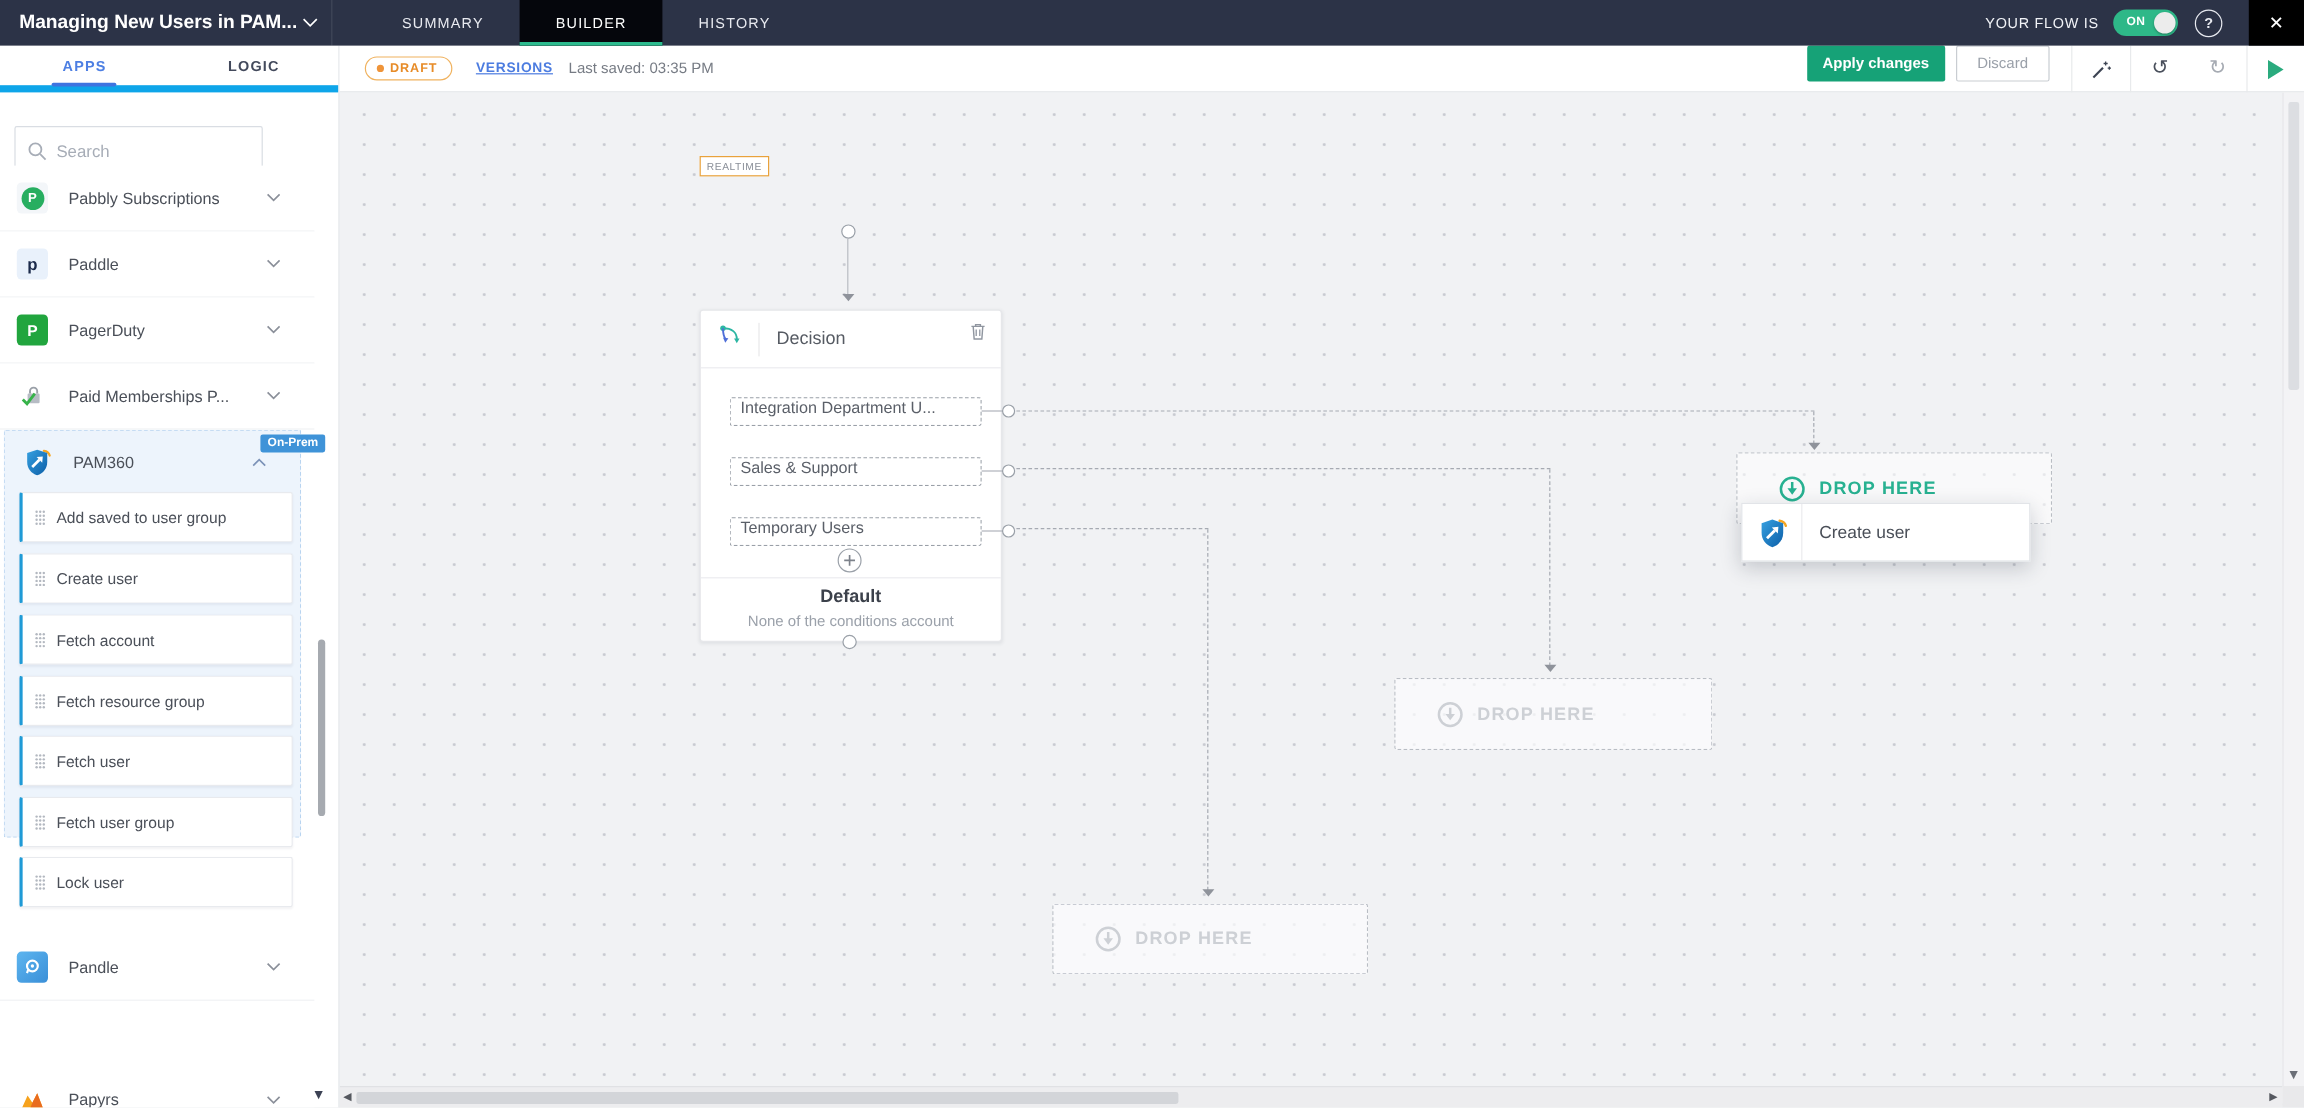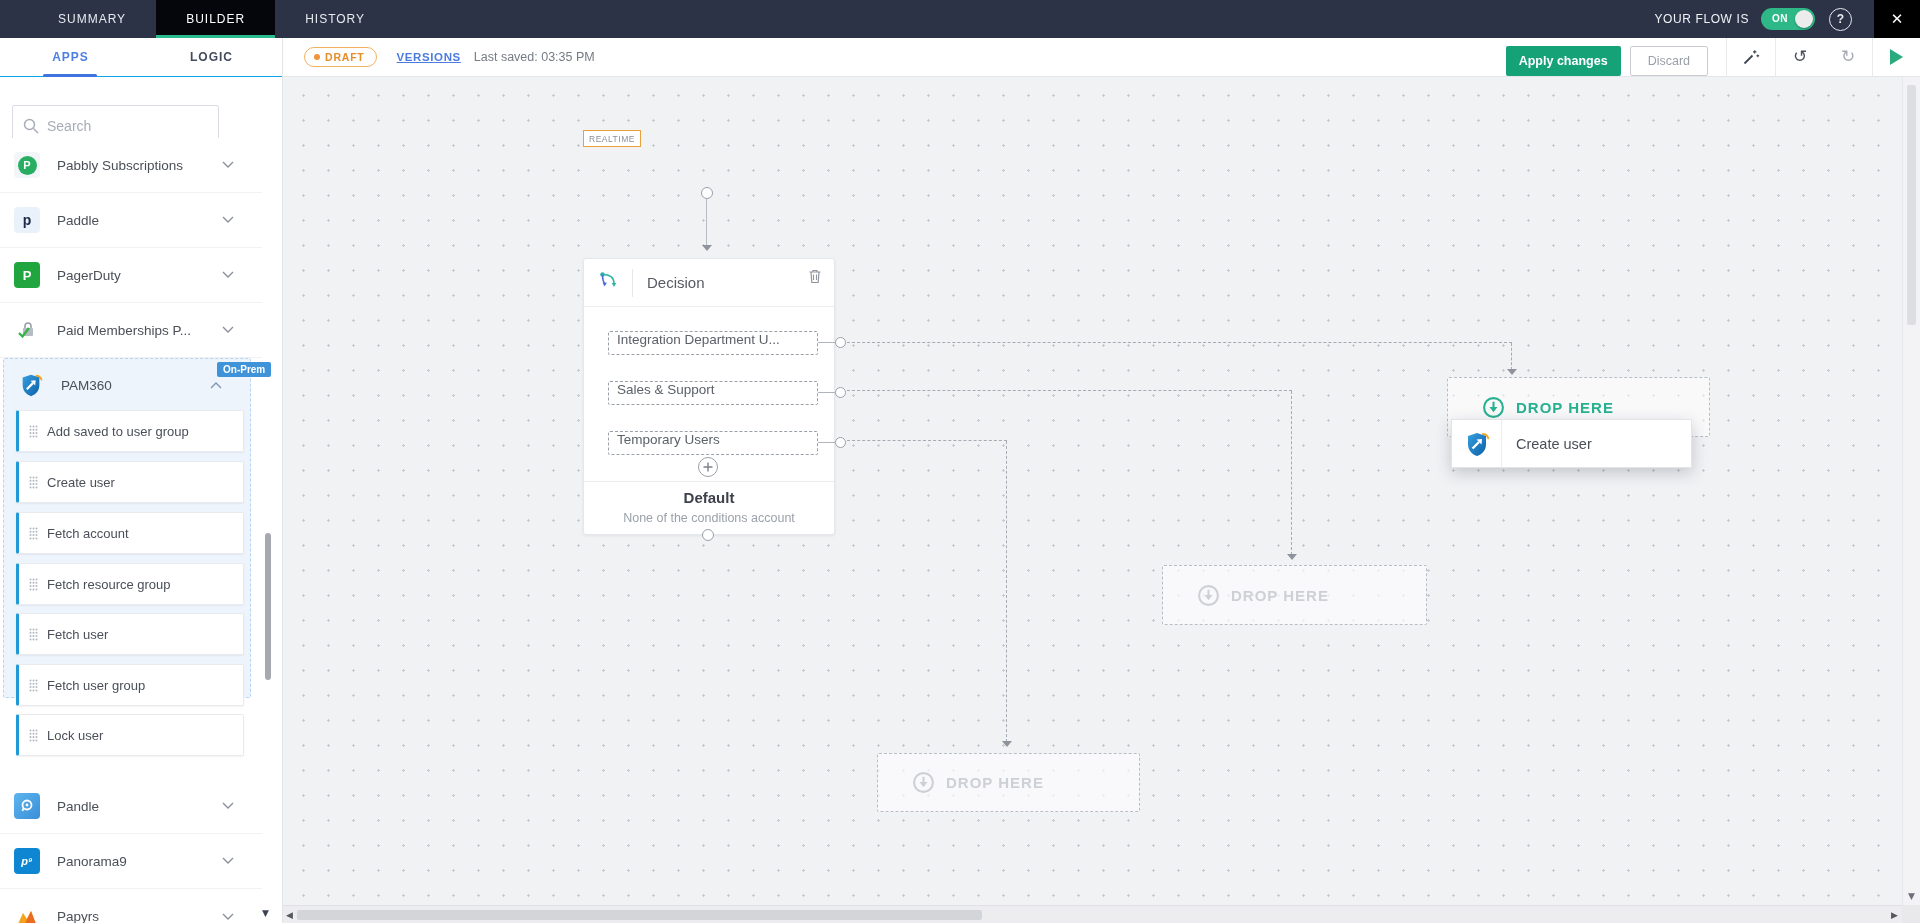--- a/index.html
+++ b/index.html
@@ -22,33 +22,33 @@
   .toggle .knob { position:absolute; right:2px; top:2px; width:18px; height:18px; border-radius:50%; background:#ececec; box-shadow:0 1px 2px rgba(0,0,0,0.3); }
   .help-btn { width:23px; height:23px; border:1.5px solid #e8eaf0; border-radius:50%; color:#e8eaf0; font-size:12px; font-weight:bold; display:flex; align-items:center; justify-content:center; cursor:pointer; margin-right:22px; }
   .close-btn { width:46px; height:38px; background:#000; color:#fff; display:flex; align-items:center; justify-content:center; font-size:15px; cursor:pointer; font-family:"DejaVu Sans",sans-serif; }
 
   
   .toolbar { position:absolute; left:283px; top:38px; right:0; height:39px; background:#fff; border-bottom:1px solid #e4e6e9; display:flex; align-items:center; z-index:40; }
   .draft-pill { display:inline-flex; align-items:center; gap:5px; margin-left:21px; border:1px solid #f0b25e; border-radius:11px; padding:3px 11px 3px 9px; font-size:10.5px; font-weight:bold; letter-spacing:0.8px; color:#e78c28; }
   .draft-dot { width:6px; height:6px; border-radius:50%; background:#ef9439; }
   .versions { margin-left:20px; font-size:11.5px; font-weight:bold; letter-spacing:0.6px; color:#4c7ce0; text-decoration:underline; cursor:pointer; }
   .last-saved { margin-left:13px; font-size:12.5px; color:#767b84; }
-  .tb-right { margin-left:auto; display:flex; align-items:flex-end; height:100%; }
+  .tb-right { margin-left:auto; display:flex; align-items:flex-start; height:100%; }
   .apply-btn { background:#16a277; color:#fff; font-size:12.5px; font-weight:bold; border:none; border-radius:2px; padding:8px 13px; cursor:pointer; }
   .discard-btn { margin-left:9px; background:#fff; color:#9aa0a9; font-size:12.5px; border:1px solid #c9cdd2; border-radius:2px; padding:7px 17px; cursor:pointer; }
   .tb-div { width:1px; height:39px; background:#e8eaec; margin:0 0; }
   .tb-icon { width:48px; height:39px; display:flex; align-items:center; justify-content:center; cursor:pointer; }
   .uicon { font-family:"DejaVu Sans",sans-serif; font-size:17px; color:#4a505c; line-height:1; }
   .uicon.dim { color:#a6abb3; }
   .play-btn { width:47px; height:39px; display:flex; align-items:center; justify-content:center; cursor:pointer; }
   .play-tri { width:0; height:0; border-left:13px solid #2aab7e; border-top:8px solid transparent; border-bottom:8px solid transparent; }
 
   
   .sidebar { position:absolute; left:0; top:38px; width:283px; height:885px; background:#fff; border-right:1px solid #e2e4e8; z-index:30; overflow:hidden; }
-  .side-tabs { height:39px; border-bottom:1px solid #0ea5e9; display:flex; }
+  .side-tabs { height:39px; border-bottom:6px solid #0ea5e9; display:flex; }
   .side-tab { width:141px; display:flex; align-items:center; justify-content:center; font-size:12px; font-weight:bold; letter-spacing:1px; color:#434a5c; cursor:pointer; position:relative; }
   .side-tab.active { color:#4d7fe3; }
   .side-tab.active::after { content:""; position:absolute; left:43px; width:54px; bottom:-1px; height:3px; background:#3f74e0; border-radius:2px; }
   .search-box { position:absolute; left:12px; top:67px; width:207px; height:41px; border:1px solid #d9dde3; border-radius:2px; display:flex; align-items:center; padding:0 10px; background:#fff; }
   .search-box input { border:none; outline:none; font-size:14px; color:#4a4f58; margin-left:8px; width:150px; font-family:"Liberation Sans",sans-serif; }
   .search-box input::placeholder { color:#a7adb7; }
   .app-row { position:absolute; left:0; width:262px; height:55px; display:flex; align-items:center; border-bottom:1px solid #f1f2f4; cursor:pointer; background:#fff; }
   .appicon { width:26px; height:26px; border-radius:4px; margin-left:14px; flex:none; display:flex; align-items:center; justify-content:center; font-weight:bold; overflow:hidden; }
   .appname { margin-left:17px; font-size:13.5px; color:#4a4f58; white-space:nowrap; }
   .chev { position:absolute; right:28px; top:50%; margin-top:-4px; }
@@ -121,20 +121,26 @@
   .harrow { position:absolute; top:4px; font-size:9px; color:#55585f; font-family:"DejaVu Sans",sans-serif; cursor:pointer; }
   .vscroll { position:absolute; right:0; top:0; width:18px; bottom:18px; background:#f3f3f5; border-left:1px solid #e6e7ea; }
   .vthumb { position:absolute; left:4px; top:8px; width:9px; height:240px; background:#dcdee2; border-radius:2px; cursor:pointer; }
   .varrow { position:absolute; left:5px; bottom:4px; font-size:9px; color:#6b6f77; font-family:"DejaVu Sans",sans-serif; cursor:pointer; }
   .scroll-corner { position:absolute; right:0; bottom:0; width:18px; height:18px; background:#e9e9eb; }
 </style>
 </head>
 <body>
 
 <div class="topbar">
+  <div class="title-block">
+    <span class="ttl">Managing New Users in PAM...</span>
+    <svg class="title-chev" width="13" height="8" viewBox="0 0 13 8">
+        <polyline points="1,1 6.5,6.5 12,1" fill="none" stroke="#ffffff" stroke-width="1.4"></polyline>
+      </svg>
+  </div>
   <div class="top-tabs">
     <div class="top-tab">
         <span>SUMMARY</span>
       </div>
     <div class="top-tab active">
         <span>BUILDER</span>
       </div>
     <div class="top-tab">
         <span>HISTORY</span>
       </div>
@@ -396,27 +402,20 @@
 
   <div class="app-row" style="top:741px">
     <span class="appicon pandle-bg">
       <svg width="14" height="14" viewBox="0 0 14 14">
           <circle cx="7" cy="6" r="4.5" fill="none" stroke="#fff" stroke-width="1.8"></circle>
           <circle cx="7" cy="6" r="1.4" fill="#fff"></circle>
           <path d="M3.5 9 L2.5 12" stroke="#fff" stroke-width="1.8"></path>
         </svg>
     </span>
     <span class="appname">Pandle</span>
-    <svg class="chev" width="12" height="8" viewBox="0 0 12 8">
-        <polyline points="1,1 6,6 11,1" fill="none" stroke="#8b909a" stroke-width="1.4"></polyline>
-      </svg>
-  </div>
-  <div class="app-row" style="top:796px">
-    <span class="appicon panorama-bg">p⁹</span>
-    <span class="appname">Panorama9</span>
     <svg class="chev" width="12" height="8" viewBox="0 0 12 8">
         <polyline points="1,1 6,6 11,1" fill="none" stroke="#8b909a" stroke-width="1.4"></polyline>
       </svg>
   </div>
   <div class="app-row" style="top:851px; border-bottom:none;">
     <span class="appicon">
       <svg width="24" height="24" viewBox="0 0 24 24">
           <path d="M3 19 L8 8 L12 14 L16 6 L21 19 Z" fill="#f6a21d"></path>
           <path d="M12 14 L16 6 L21 19 L10 19 Z" fill="#e96c1f"></path>
         </svg>

